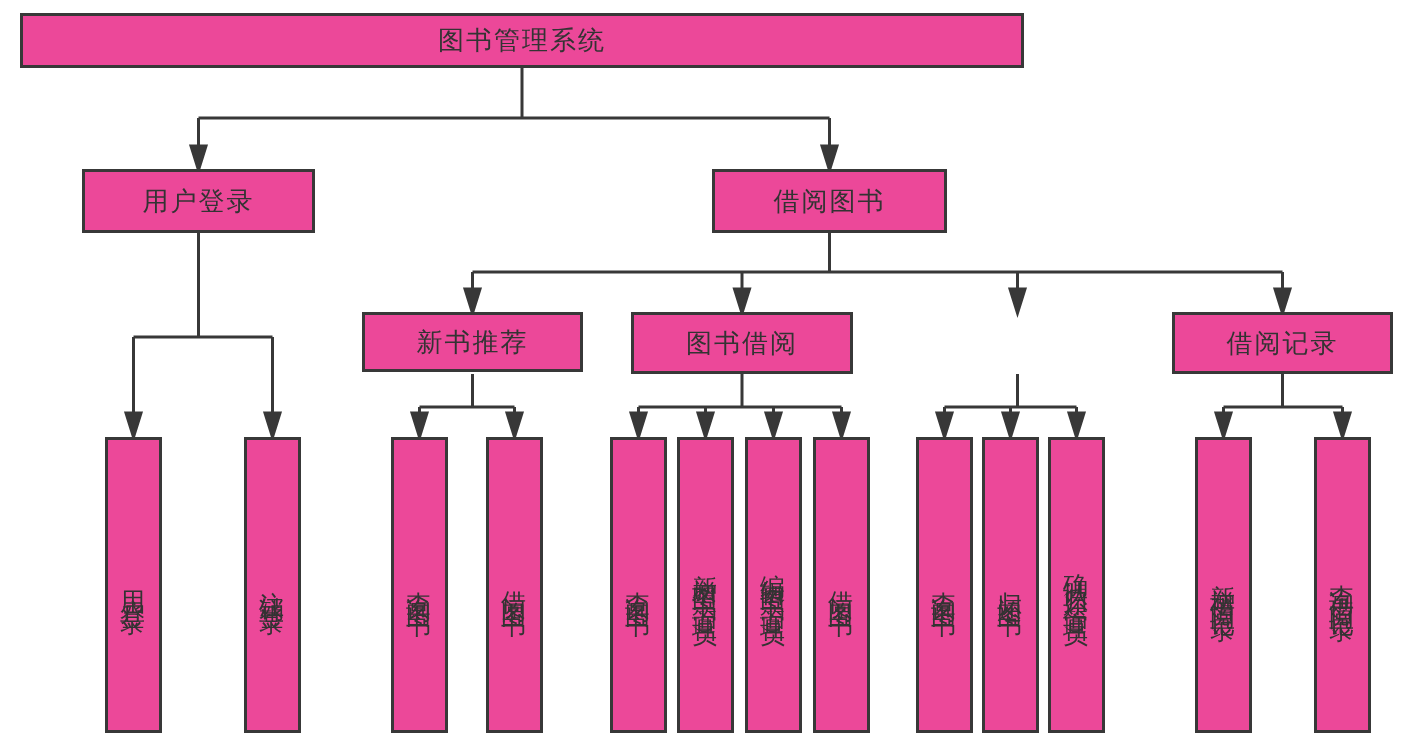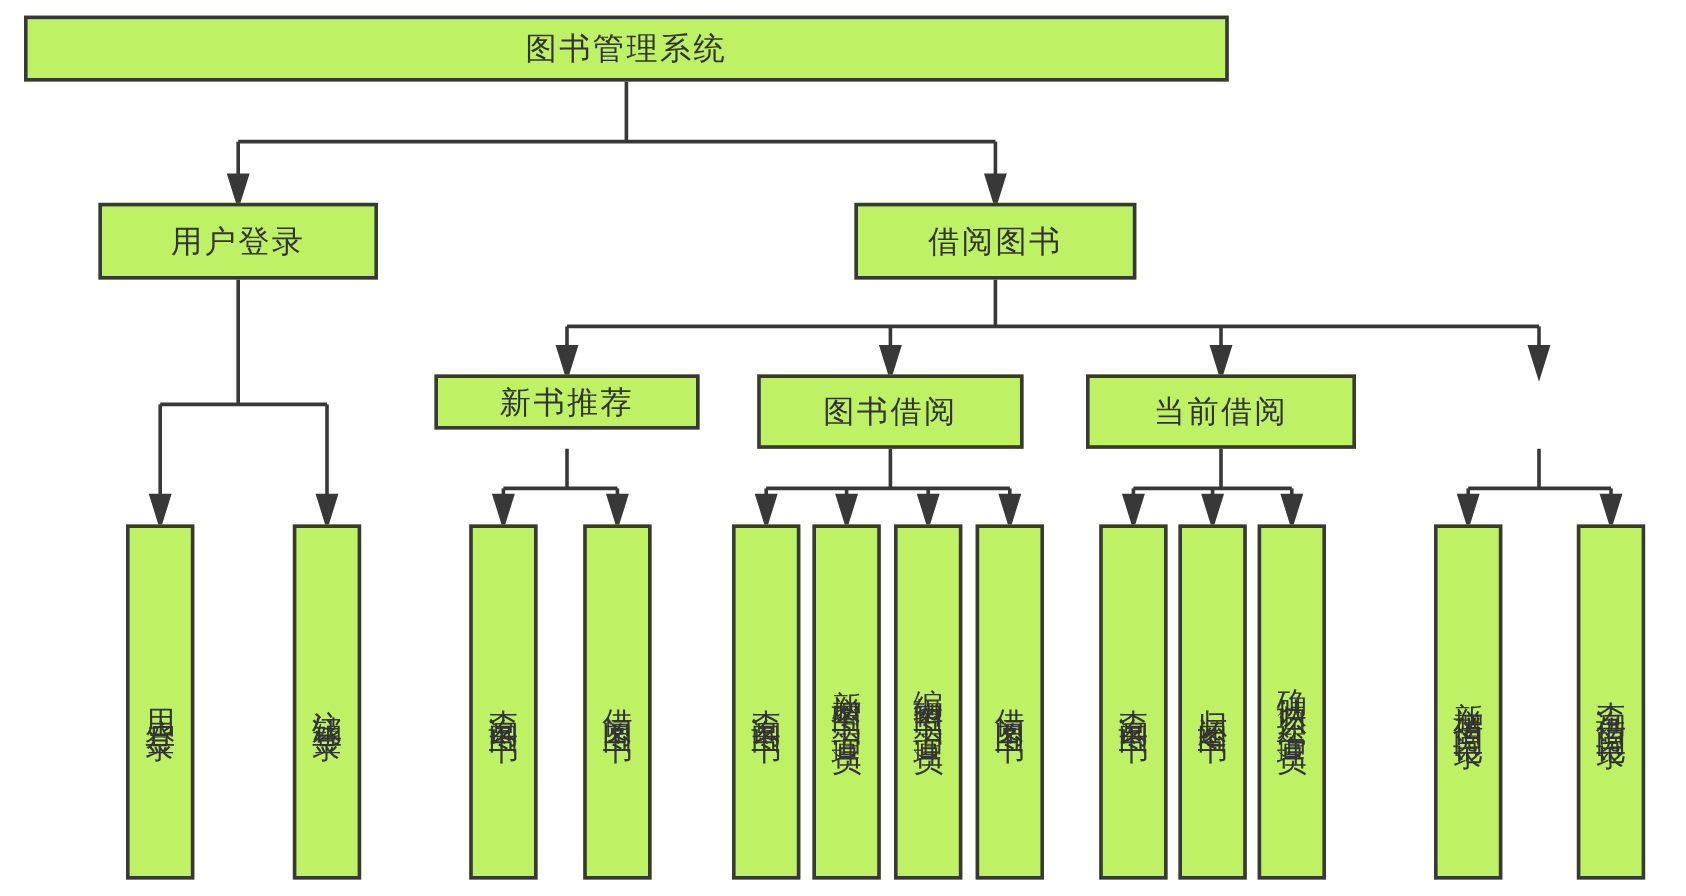--- a/index.html
+++ b/index.html
@@ -12,21 +12,21 @@
     overflow: hidden;
   }
   .connectors {
     position: absolute;
     left: 0; top: 0;
     pointer-events: none;
   }
   .box {
     position: absolute;
     box-sizing: border-box;
-    background: #bef264;
+    background: #ec4899;
     border: 3px solid #383838;
     color: #333333;
     display: flex;
     align-items: center;
     justify-content: center;
     text-align: center;
   }
   .box.h {
     font-size: 26px;
     letter-spacing: 2px;
@@ -111,23 +111,23 @@
     <polygon points="1216,413 1231,413 1223.5,437"></polygon>
     <line x1="1342.5" y1="407" x2="1342.5" y2="417"></line>
     <polygon points="1335,413 1350,413 1342.5,437"></polygon>
   </svg>
 
   <div class="box h" style="left:20px; top:13px; width:1004px; height:55px;">图书管理系统</div>
 
   <div class="box h" style="left:82px; top:169px; width:233px; height:64px;">用户登录</div>
   <div class="box h" style="left:712px; top:169px; width:235px; height:64px;">借阅图书</div>
 
-  <div class="box h" style="left:362px; top:312px; width:221px; height:46px;">新书推荐</div>
+  <div class="box h" style="left:362px; top:312px; width:221px; height:60px;">新书推荐</div>
   <div class="box h" style="left:631px; top:312px; width:222px; height:62px;">图书借阅</div>
-  <div class="box h" style="left:905px; top:312px; width:225px; height:62px;">当前借阅</div>
+  <div class="box h" style="left:1172px; top:312px; width:221px; height:62px;">借阅记录</div>
 
   <div class="box v" style="left:105px;">用户登录</div>
   <div class="box v" style="left:244px;">注销登录</div>
   <div class="box v" style="left:391px;">查询图书</div>
   <div class="box v" style="left:486px;">借阅图书</div>
   <div class="box v" style="left:610px;">查询图书</div>
   <div class="box v" style="left:677px;">新增图书（管理员）</div>
   <div class="box v" style="left:745px;">编辑图书（管理员）</div>
   <div class="box v" style="left:813px;">借阅图书</div>
   <div class="box v" style="left:916px;">查询图书</div>

